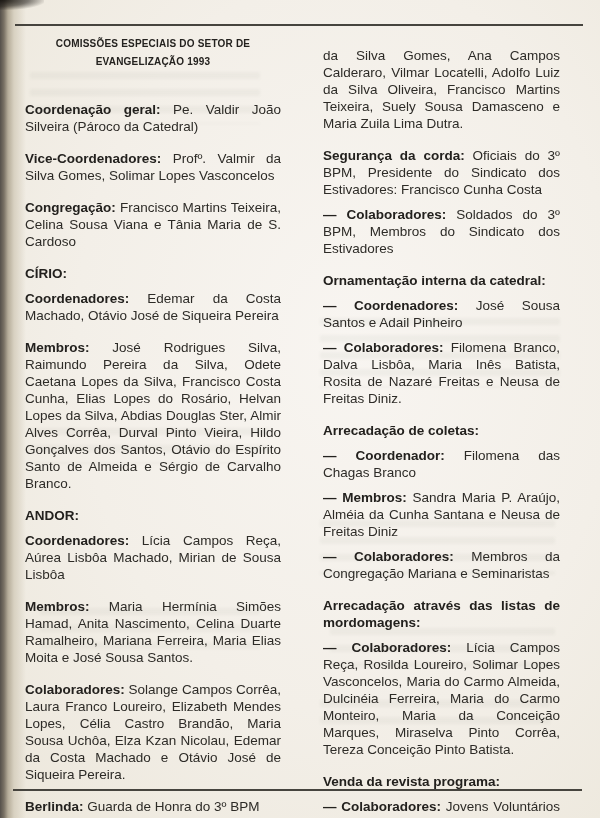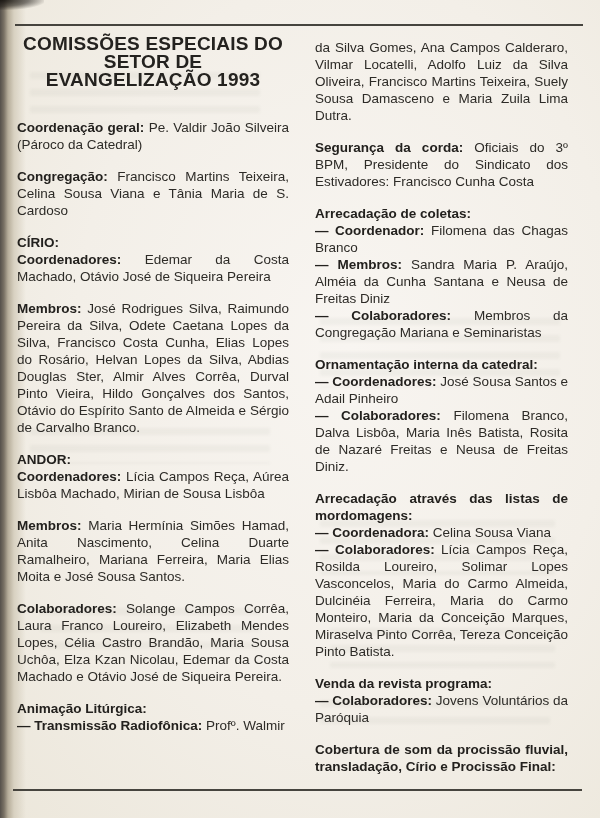--- a/index.html
+++ b/index.html
@@ -46,26 +46,26 @@
   .g7{left:320px;top:700px;width:230px;height:30px;}
 
   .content{
     position:absolute;top:25px;left:0;right:0;bottom:27px;
     display:flex;color:#2d2b27;
   }
   .col{font-size:13.5px;line-height:17px;}
   .col-left{width:272px;margin-left:17px;}
   .col-right{width:253px;margin-left:26px;padding-top:14px;}
   .title{
-    font-size:19px;font-weight:bold;line-height:18px;
+    font-size:10px;font-weight:bold;line-height:18px;
     text-align:center;color:#24221f;
     margin:10px 0 30px 0;letter-spacing:0.2px;
   }
   .section{margin:0 0 15px 0;}
-  .para{margin:0;text-align:justify;}
+  .para{margin:8px;text-align:justify;}
   .para b{color:#23211e;}
 </style>
 </head>
 <body>
 
 <div class="page">
   <div class="edge-left"></div>
   <div class="corner-smudge"></div>
   <div class="rule rule-top"></div>
   <div class="rule rule-bottom"></div>
@@ -81,65 +81,71 @@
   <div class="content">
     <div class="col col-left" id="col-left">
       <h1 class="title">
         <span>COMISSÕES ESPECIAIS DO SETOR DE</span><br>
         <span>EVANGELIZAÇÃO 1993</span>
       </h1>
     <div class="section">
           <p class="para"><b>Coordenação geral:</b> <span>Pe. Valdir João Silveira (Pároco da Catedral)</span></p>
         </div>
         <div class="section">
+          <p class="para"><b>Vice-Coordenadores:</b> <span>Profº. Valmir da Silva Gomes, Solimar Lopes Vasconcelos</span></p>
+        </div>
+        <div class="section">
           <p class="para"><b>Congregação:</b> <span>Francisco Martins Teixeira, Celina Sousa Viana e Tânia Maria de S. Cardoso</span></p>
         </div>
         <div class="section">
           <p class="para"><b>CÍRIO:</b></p>
           <p class="para"><b>Coordenadores:</b> <span>Edemar da Costa Machado, Otávio José de Siqueira Pereira</span></p>
         </div>
         <div class="section">
           <p class="para"><b>Membros:</b> <span>José Rodrigues Silva, Raimundo Pereira da Silva, Odete Caetana Lopes da Silva, Francisco Costa Cunha, Elias Lopes do Rosário, Helvan Lopes da Silva, Abdias Douglas Ster, Almir Alves Corrêa, Durval Pinto Vieira, Hildo Gonçalves dos Santos, Otávio do Espírito Santo de Almeida e Sérgio de Carvalho Branco.</span></p>
         </div>
         <div class="section">
           <p class="para"><b>ANDOR:</b></p>
           <p class="para"><b>Coordenadores:</b> <span>Lícia Campos Reça, Aúrea Lisbôa Machado, Mirian de Sousa Lisbôa</span></p>
         </div>
         <div class="section">
           <p class="para"><b>Membros:</b> <span>Maria Hermínia Simões Hamad, Anita Nascimento, Celina Duarte Ramalheiro, Mariana Ferreira, Maria Elias Moita e José Sousa Santos.</span></p>
         </div>
         <div class="section">
           <p class="para"><b>Colaboradores:</b> <span>Solange Campos Corrêa, Laura Franco Loureiro, Elizabeth Mendes Lopes, Célia Castro Brandão, Maria Sousa Uchôa, Elza Kzan Nicolau, Edemar da Costa Machado e Otávio José de Siqueira Pereira.</span></p>
         </div>
         <div class="section">
+          <p class="para"><b>Berlinda:</b> <span>Guarda de Honra do 3º BPM</span></p>
+        </div>
+        <div class="section">
           <p class="para"><b>Animação Litúrgica:</b></p>
           <p class="para"><b>— Transmissão Radiofônica:</b> <span>Profº. Walmir</span></p>
         </div>
       </div>
     <div class="col col-right" id="col-right">
         <div class="section">
           <p class="para"><span>da Silva Gomes, Ana Campos Calderaro, Vilmar Locatelli, Adolfo Luiz da Silva Oliveira, Francisco Martins Teixeira, Suely Sousa Damasceno e Maria Zuila Lima Dutra.</span></p>
         </div>
         <div class="section">
           <p class="para"><b>Segurança da corda:</b> <span>Oficiais do 3º BPM, Presidente do Sindicato dos Estivadores: Francisco Cunha Costa</span></p>
+          <p class="para"><b>— Colaboradores:</b> <span>Soldados do 3º BPM, Membros do Sindicato dos Estivadores</span></p>
+        </div>
+        <div class="section">
+          <p class="para"><b>Ornamentação interna da catedral:</b></p>
+          <p class="para"><b>— Coordenadores:</b> <span>José Sousa Santos e Adail Pinheiro</span></p>
+          <p class="para"><b>— Colaboradores:</b> <span>Filomena Branco, Dalva Lisbôa, Maria Inês Batista, Rosita de Nazaré Freitas e Neusa de Freitas Diniz.</span></p>
         </div>
         <div class="section">
           <p class="para"><b>Arrecadação de coletas:</b></p>
           <p class="para"><b>— Coordenador:</b> <span>Filomena das Chagas Branco</span></p>
           <p class="para"><b>— Membros:</b> <span>Sandra Maria P. Araújo, Alméia da Cunha Santana e Neusa de Freitas Diniz</span></p>
           <p class="para"><b>— Colaboradores:</b> <span>Membros da Congregação Mariana e Seminaristas</span></p>
         </div>
         <div class="section">
-          <p class="para"><b>Ornamentação interna da catedral:</b></p>
-          <p class="para"><b>— Coordenadores:</b> <span>José Sousa Santos e Adail Pinheiro</span></p>
-          <p class="para"><b>— Colaboradores:</b> <span>Filomena Branco, Dalva Lisbôa, Maria Inês Batista, Rosita de Nazaré Freitas e Neusa de Freitas Diniz.</span></p>
-        </div>
-        <div class="section">
           <p class="para"><b>Arrecadação através das listas de mordomagens:</b></p>
-          <p class="para"><b>— Coordenadora:</b> <span>Celina Sousa Viana</span></p>
           <p class="para"><b>— Colaboradores:</b> <span>Lícia Campos Reça, Rosilda Loureiro, Solimar Lopes Vasconcelos, Maria do Carmo Almeida, Dulcinéia Ferreira, Maria do Carmo Monteiro, Maria da Conceição Marques, Miraselva Pinto Corrêa, Tereza Conceição Pinto Batista.</span></p>
         </div>
         <div class="section">
           <p class="para"><b>Venda da revista programa:</b></p>
           <p class="para"><b>— Colaboradores:</b> <span>Jovens Voluntários da Paróquia</span></p>
         </div>
         <div class="section">
           <p class="para"><b>Cobertura de som da procissão fluvial, transladação, Círio e Procissão Final:</b> </p>
         </div>
       </div>

